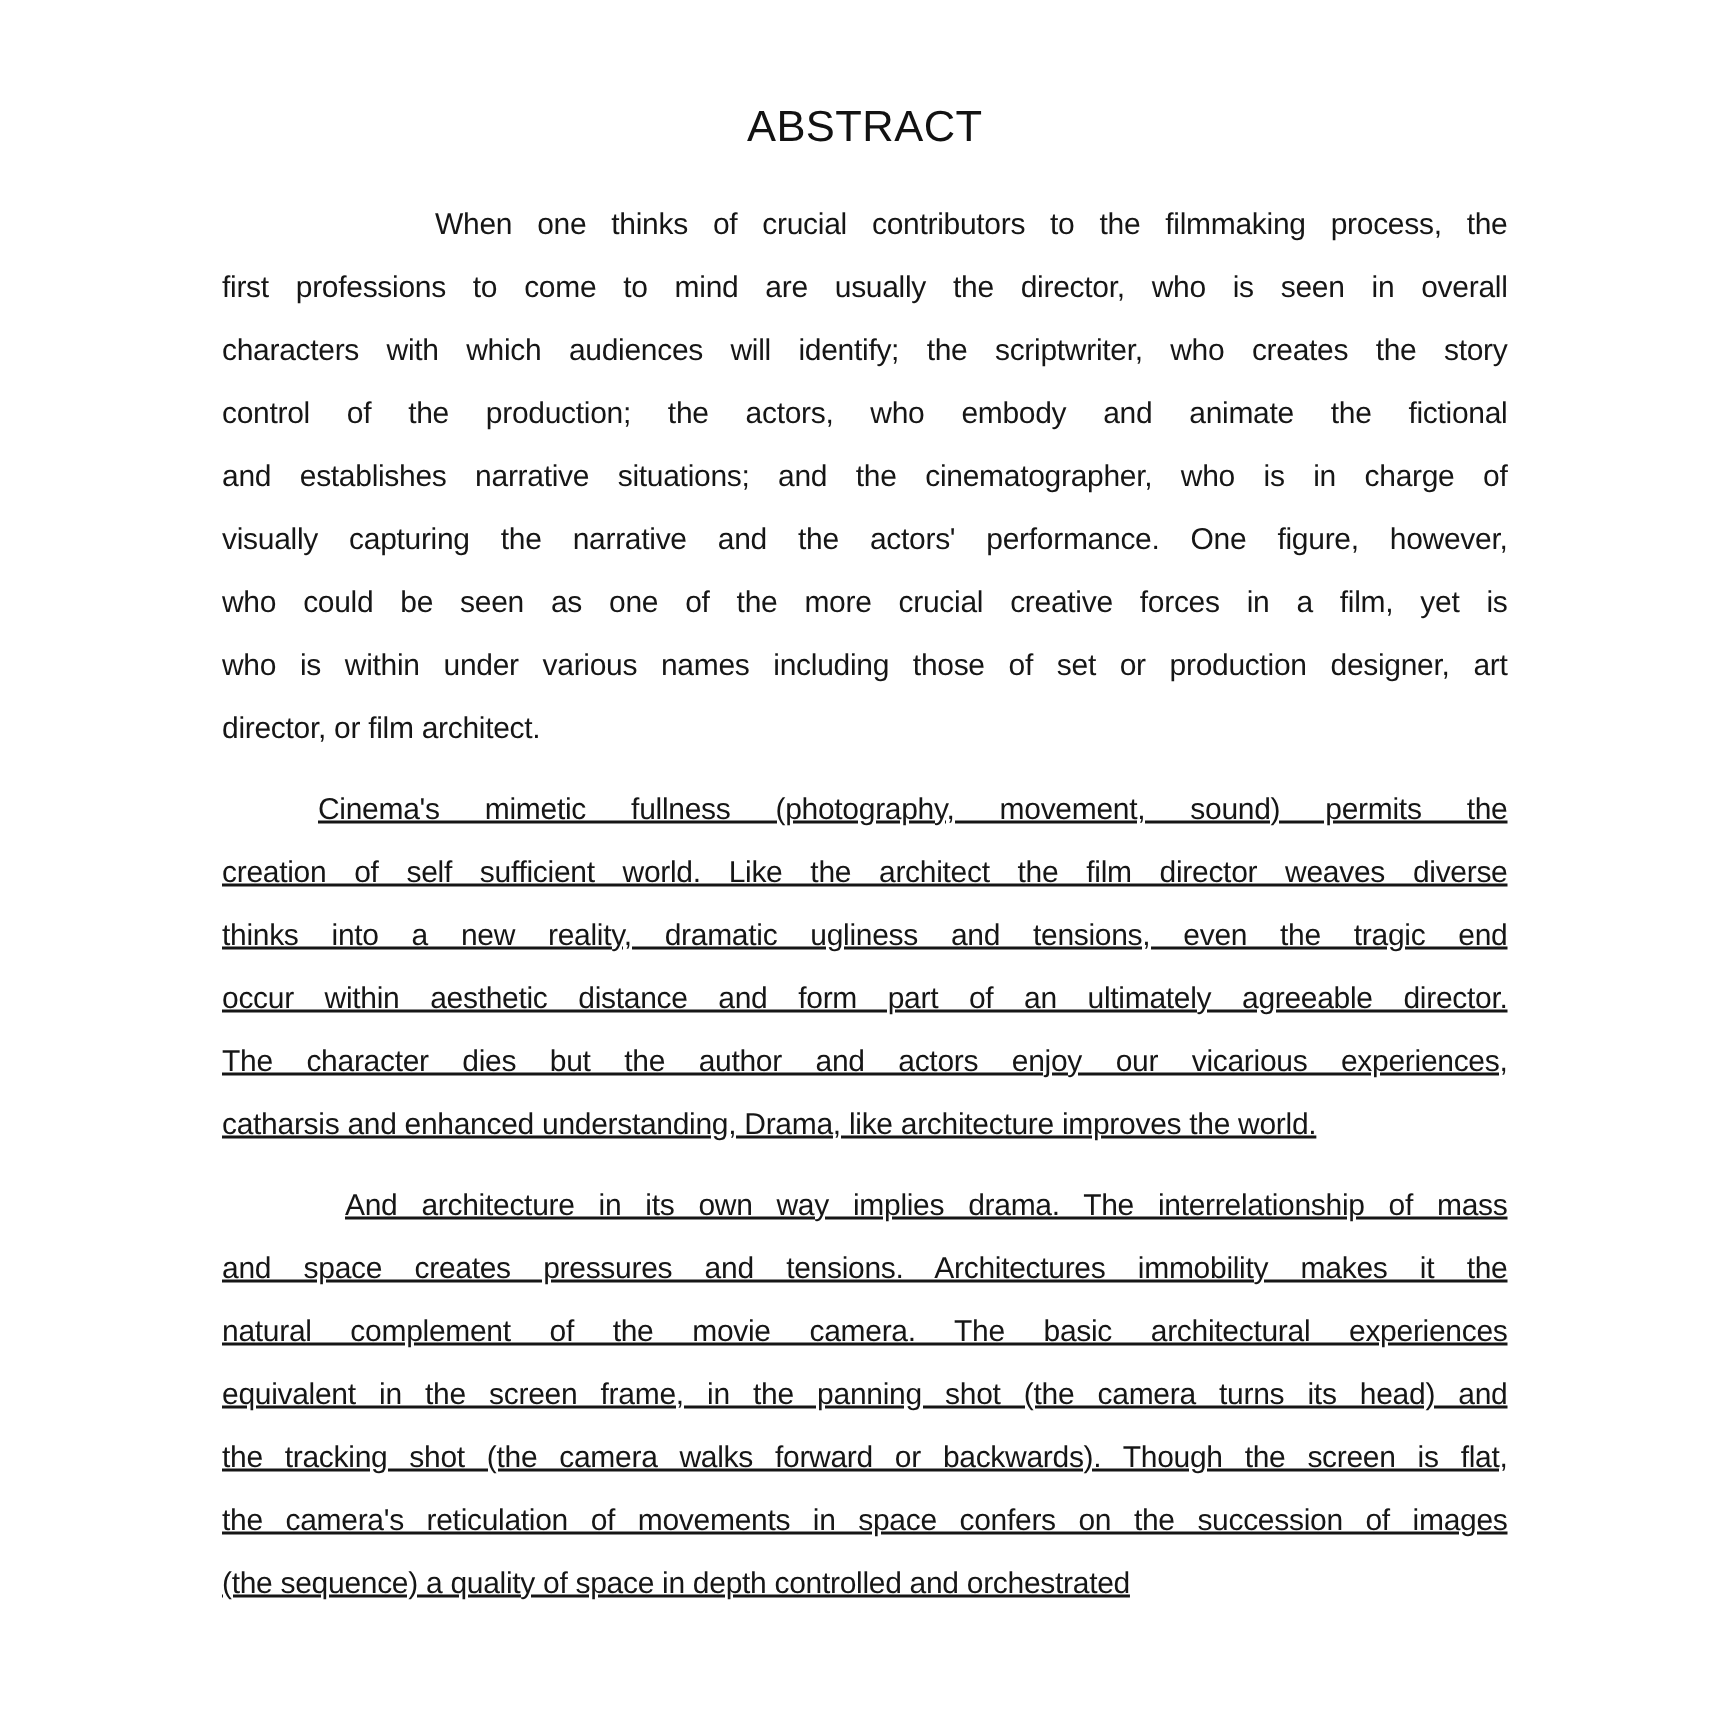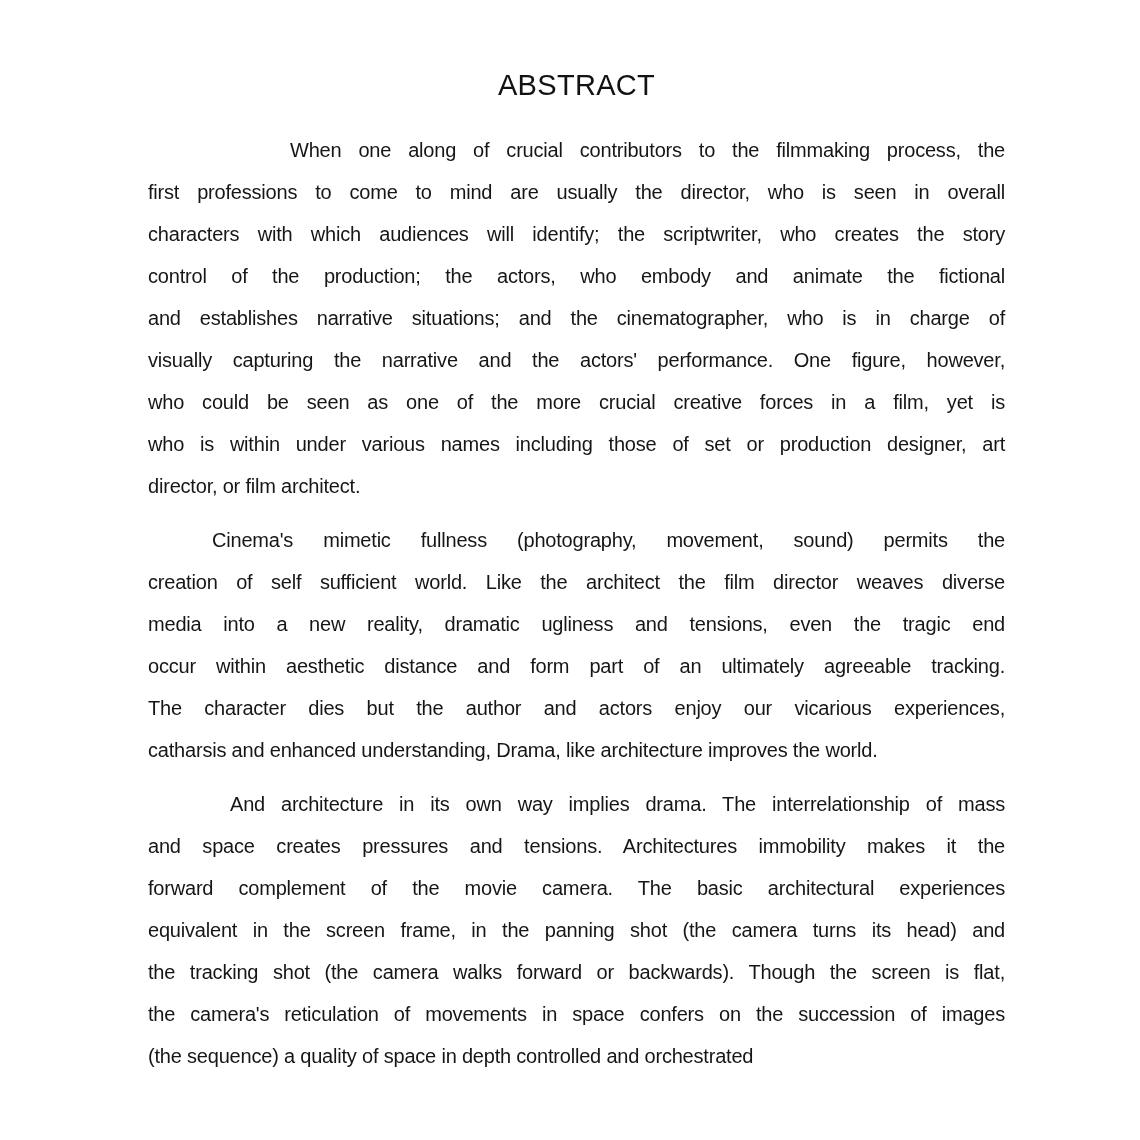--- a/index.html
+++ b/index.html
@@ -23,21 +23,21 @@
   .title {
     margin: 64px 0 23px 0;
     font-size: 29px;
     font-weight: 400;
     line-height: 42px;
     letter-spacing: 0.3px;
     text-align: center;
     color: #121212;
   }
   .paragraph { margin: 0; }
-  .paragraph + .paragraph { margin-top: 12px; }
+  .paragraph + .paragraph { margin-top: 12px; text-decoration: underline; }
   .line {
     font-size: 20px;
     line-height: 42px;
     letter-spacing: -0.2px;
     text-align: justify;
     text-align-last: justify;
     text-justify: inter-word;
     white-space: normal;
     color: #161616;
   }
@@ -48,41 +48,41 @@
   .para-2 .line:first-child { padding-left: 64px; }
   .para-3 .line:first-child { padding-left: 82px; }
 </style>
 </head>
 <body>
 
 <main class="page">
   <h1 class="title">ABSTRACT</h1>
   <section class="body-text">
       <div class="paragraph para-1">
-        <div class="line">When one along of crucial contributors to the filmmaking process, the</div>
+        <div class="line">When one thinks of crucial contributors to the filmmaking process, the</div>
         <div class="line">first professions to come to mind are usually the director, who is seen in overall</div>
         <div class="line">characters with which audiences will identify; the scriptwriter, who creates the story</div>
         <div class="line">control of the production; the actors, who embody and animate the fictional</div>
         <div class="line">and establishes narrative situations; and the cinematographer, who is in charge of</div>
         <div class="line">visually capturing the narrative and the actors' performance. One figure, however,</div>
         <div class="line">who could be seen as one of the more crucial creative forces in a film, yet is</div>
         <div class="line">who is within under various names including those of set or production designer, art</div>
         <div class="line last-line">director, or film architect.</div>
       </div>
       <div class="paragraph para-2">
         <div class="line">Cinema's mimetic fullness (photography, movement, sound) permits the</div>
         <div class="line">creation of self sufficient world. Like the architect the film director weaves diverse</div>
-        <div class="line">media into a new reality, dramatic ugliness and tensions, even the tragic end</div>
-        <div class="line">occur within aesthetic distance and form part of an ultimately agreeable tracking.</div>
+        <div class="line">thinks into a new reality, dramatic ugliness and tensions, even the tragic end</div>
+        <div class="line">occur within aesthetic distance and form part of an ultimately agreeable director.</div>
         <div class="line">The character dies but the author and actors enjoy our vicarious experiences,</div>
         <div class="line last-line">catharsis and enhanced understanding, Drama, like architecture improves the world.</div>
       </div>
       <div class="paragraph para-3">
         <div class="line">And architecture in its own way implies drama. The interrelationship of mass</div>
         <div class="line">and space creates pressures and tensions. Architectures immobility makes it the</div>
-        <div class="line">forward complement of the movie camera. The basic architectural experiences</div>
+        <div class="line">natural complement of the movie camera. The basic architectural experiences</div>
         <div class="line">equivalent in the screen frame, in the panning shot (the camera turns its head) and</div>
         <div class="line">the tracking shot (the camera walks forward or backwards). Though the screen is flat,</div>
         <div class="line">the camera's reticulation of movements in space confers on the succession of images</div>
         <div class="line last-line">(the sequence) a quality of space in depth controlled and orchestrated</div>
       </div>
     </section>
 </main>
 
 </body></html>

